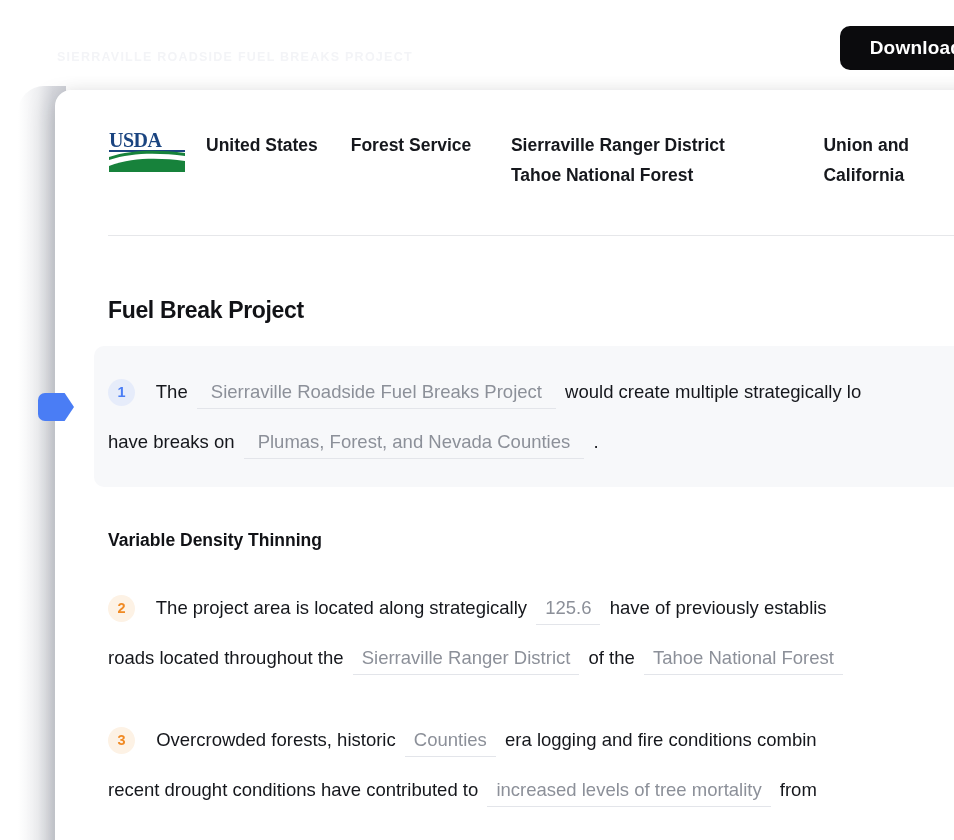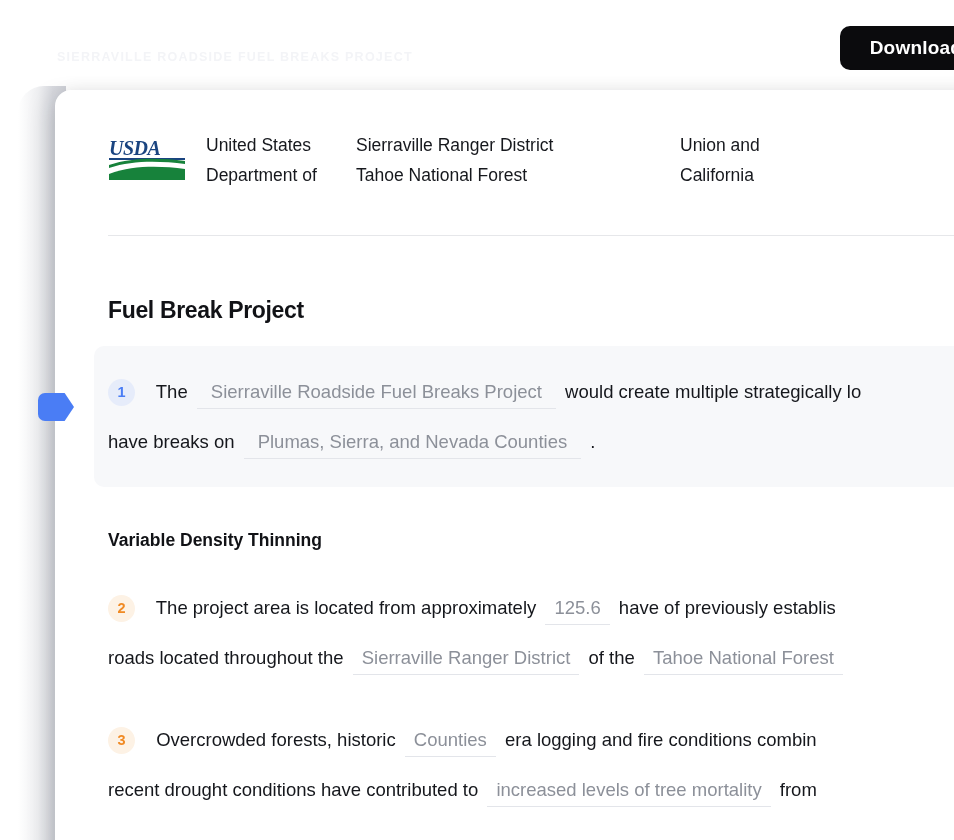--- a/index.html
+++ b/index.html
@@ -115,29 +115,29 @@
   .usda-header {
     display: flex;
     align-items: flex-start;
     gap: 0;
     padding-right: 0;
   }
 
   .usda-logo {
     width: 80px;
     flex: 0 0 80px;
-    margin-top: 8px;
-    font-style: italic;
+    margin-top: 0;
   }
 
   .header-col {
     font-size: 17.5px;
     line-height: 30px;
     color: #16181d;
     white-space: nowrap;
+    font-weight: bold;
   }
   .header-col .line { display: block; }
 
   .col-usda     { width: 168px; padding-left: 18px; }
   .col-service  { width: 166px; }
   .col-district { width: 324px; }
   .col-region   { width: 240px; }
 
   
   .divider {
@@ -239,23 +239,25 @@
         <svg viewBox="0 0 160 86" width="80" height="43" aria-hidden="true">
           <text x="2" y="34" font-family="Liberation Serif, serif" font-size="40" font-weight="700" fill="#1a4480" letter-spacing="-1">USDA</text>
           <rect x="2" y="40" width="152" height="4" fill="#1a4480"></rect>
           <path d="M2 60 C50 44 104 46 154 52 L154 46 C104 40 50 38 2 54 Z" fill="#17823b"></path>
           <path d="M2 72 C52 54 104 56 154 62 L154 84 L2 84 Z" fill="#17823b"></path>
         </svg>
       </div>
 
       <div class="header-col col-usda">
         <span class="line">United States</span>
-        <span class="line">Department of</span>
-      </div>
-
+      </div>
+
+      <div class="header-col col-service">
+        <span class="line">Forest Service</span>
+      </div>
 
       <div class="header-col col-district">
         <span class="line">Sierraville Ranger District</span>
         <span class="line">Tahoe National Forest</span>
       </div>
 
       <div class="header-col col-region">
         <span class="line">Union and</span>
         <span class="line">California</span>
       </div>
@@ -269,30 +271,30 @@
 
       <div class="statement">
         <span class="badge badge-blue">1</span>
         <span class="txt">The</span>
         <span class="blank wide-pad">Sierraville Roadside Fuel Breaks Project</span>
         <span class="txt">would create multiple strategically lo</span>
       </div>
 
       <div class="statement">
         <span class="txt">have breaks on</span>
-        <span class="blank wide-pad">Plumas, Sierra, and Nevada Counties</span>
+        <span class="blank wide-pad">Plumas, Forest, and Nevada Counties</span>
         <span class="txt">.</span>
       </div>
     </div>
 
     <div class="sub-title">Variable Density Thinning</div>
 
     <div class="statement plain-stmt">
       <span class="badge badge-orange">2</span>
-      <span class="txt">The project area is located from approximately</span>
+      <span class="txt">The project area is located along strategically</span>
       <span class="blank">125.6</span>
       <span class="txt">have of previously establis</span>
     </div>
 
     <div class="statement">
       <span class="txt">roads located throughout the</span>
       <span class="blank">Sierraville Ranger District</span>
       <span class="txt">of the</span>
       <span class="blank">Tahoe National Forest</span>
     </div>

